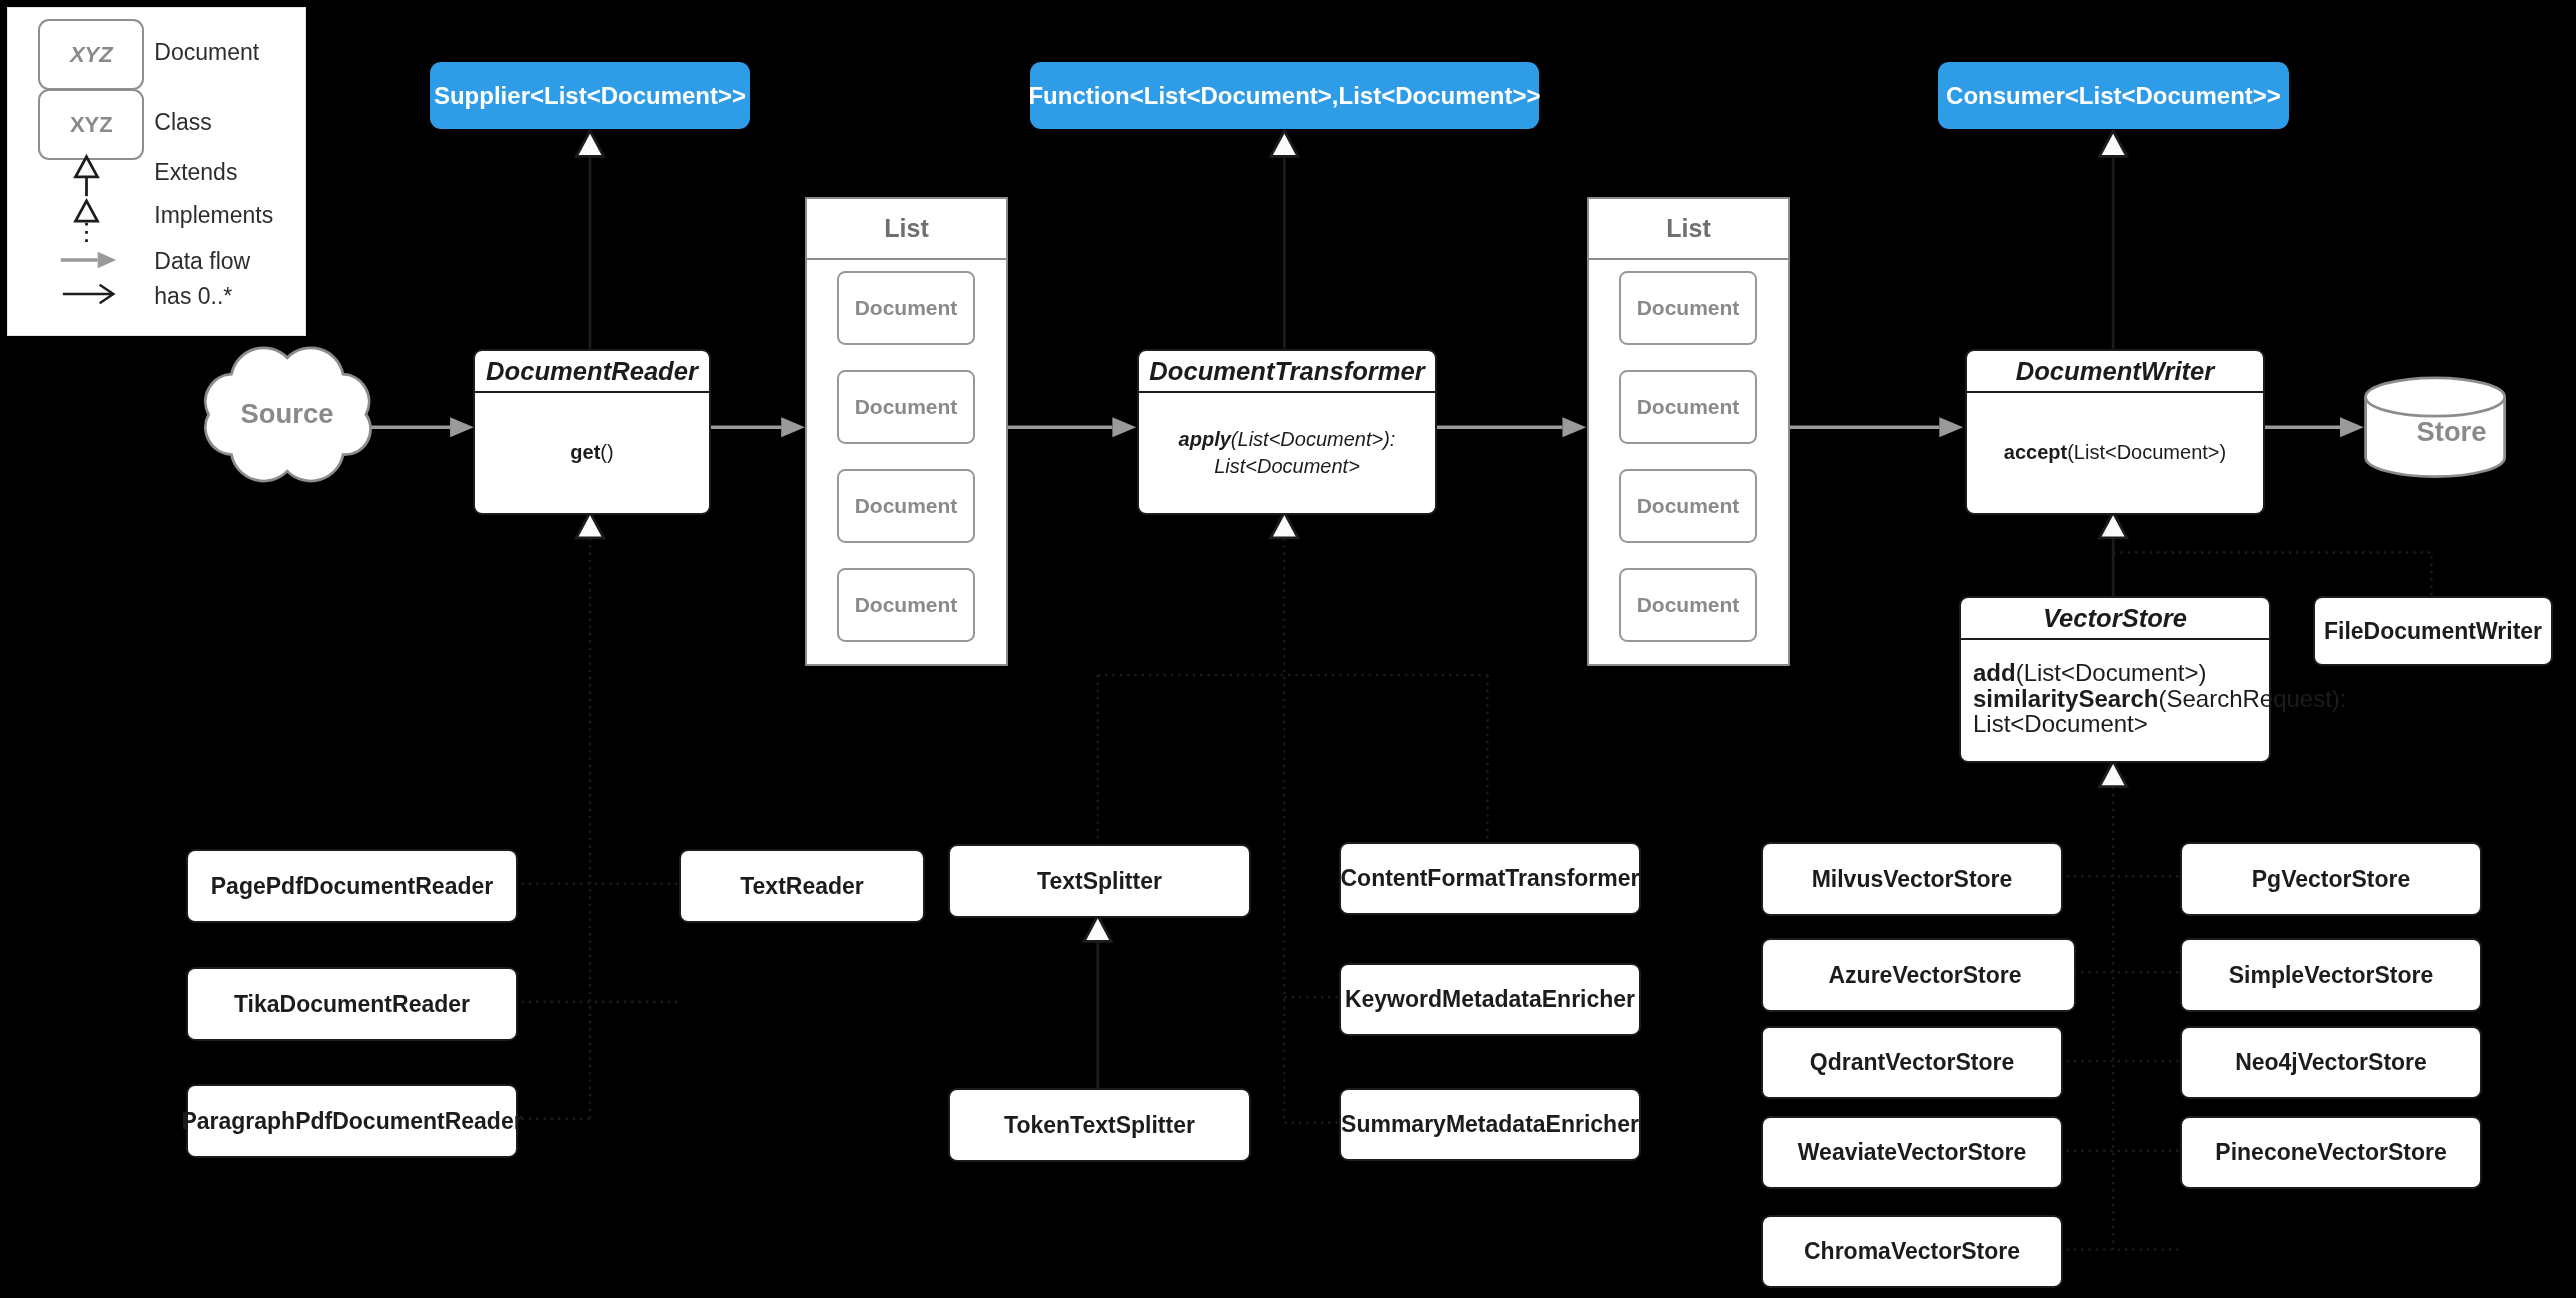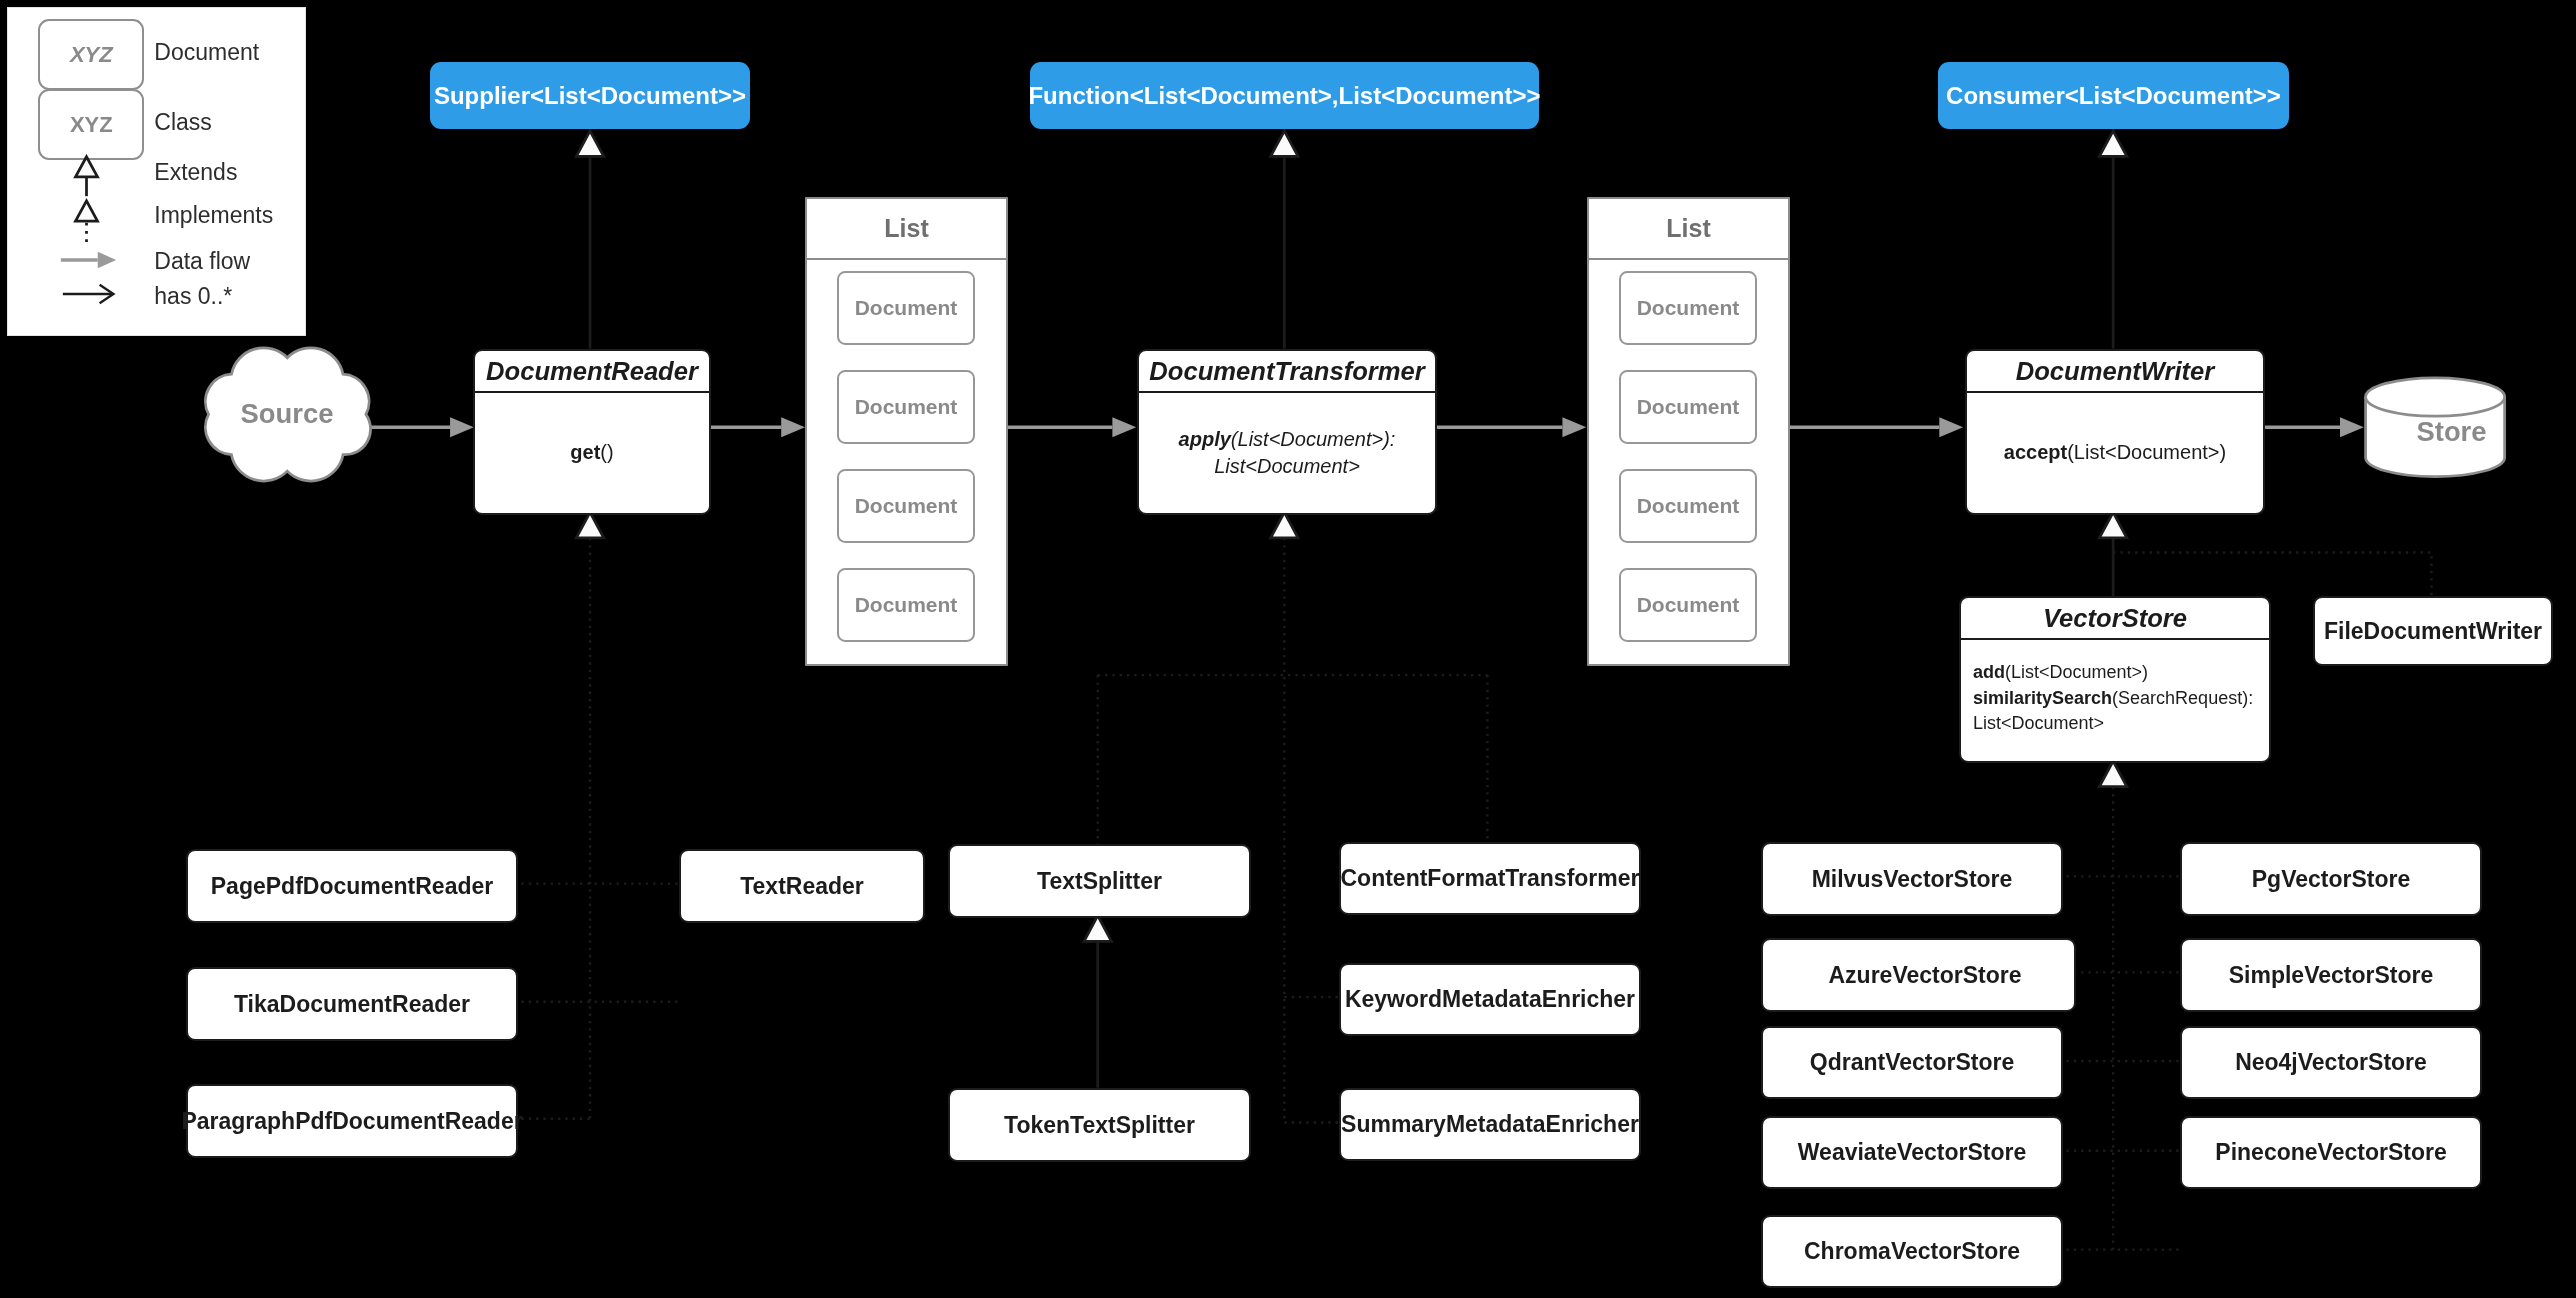--- a/index.html
+++ b/index.html
@@ -21,21 +21,21 @@
   .iface{position:absolute;border-radius:11px;display:flex;align-items:center;justify-content:center;
          color:#ffffff;font-weight:bold;font-size:24px;white-space:nowrap;}
 
   
   .uml{position:absolute;background:#fff;border:2.7px solid #1c1c1c;border-radius:9.1px;
        display:flex;flex-direction:column;}
   .uml .hd{height:40px;border-bottom:2.7px solid #1c1c1c;display:flex;align-items:center;justify-content:center;
        font-weight:bold;font-style:italic;font-size:25.6px;color:#1c1c1c;}
   .uml .bd{flex:1;display:flex;flex-direction:column;align-items:center;justify-content:center;
        font-size:20px;color:#1c1c1c;line-height:27.4px;}
-  .uml .bd.left{align-items:flex-start;justify-content:flex-start;padding:20px 0 0 12px;font-size:18px;line-height:25.6px;}
+  .uml .bd.left{align-items:flex-start;justify-content:flex-start;padding:20px 0 0 12px;font-size:24px;line-height:25.6px;}
   .b{font-weight:bold;}
   .it{font-style:italic;}
 
   
   .cls{position:absolute;background:#fff;border:2.7px solid #1c1c1c;border-radius:9.1px;
        display:flex;align-items:center;justify-content:center;
        font-weight:bold;font-size:23px;color:#1c1c1c;white-space:nowrap;}
 
   
   .listbox{position:absolute;width:199px;height:465px;border:2.7px solid #8c8c8c;border-radius:1px;background:#fff;}

